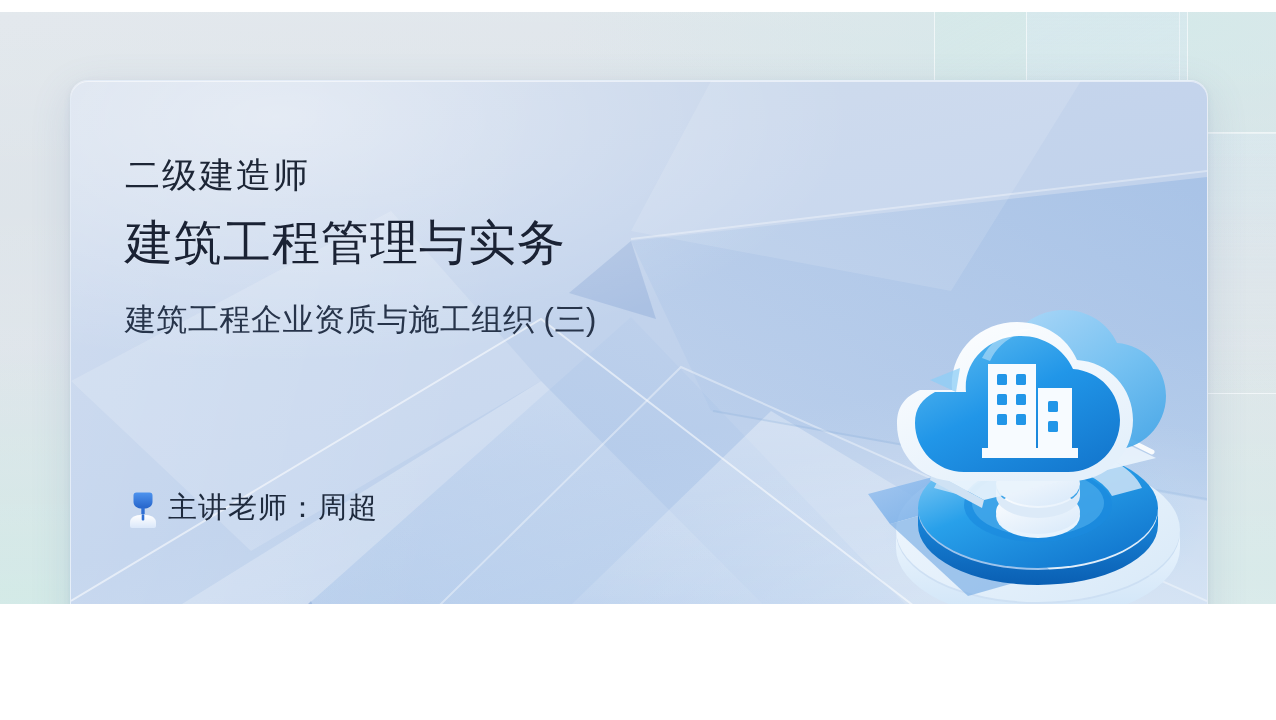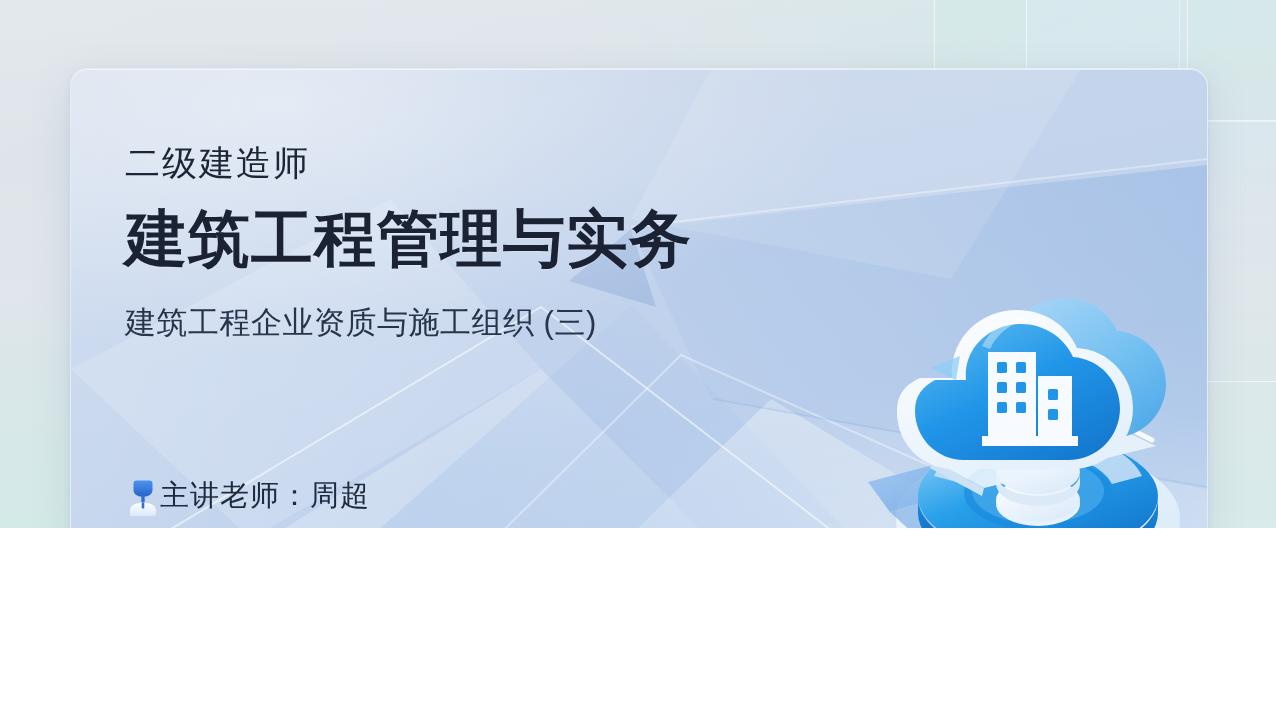--- a/index.html
+++ b/index.html
@@ -9,23 +9,24 @@
     background: #ffffff;
   }
   body {
     font-family: "Liberation Sans", "DejaVu Sans", sans-serif;
   }
 
   
   .slide {
     position: relative;
     width: 1276px;
-    height: 528px;
+    height: 592px;
     overflow: hidden;
     background: #eab308;
+    margin-top: 12px;
   }
 
   
   .bg-wash-a {
     position: absolute;
     inset: 0;
     background:
       radial-gradient(120% 95% at 2% 100%,  rgba(198,228,224,0.95) 0%, rgba(198,228,224,0.0) 46%),
       radial-gradient(110% 90% at 100% 96%, rgba(205,229,228,0.90) 0%, rgba(205,229,228,0.0) 45%),
       radial-gradient(100% 80% at 92% 2%,   rgba(206,232,231,0.80) 0%, rgba(206,232,231,0.0) 48%),
@@ -93,44 +94,44 @@
   }
   .eyebrow {
     font-size: 35px;
     line-height: 1.18;
     font-weight: 400;
     letter-spacing: 2px;
     color: #1d2636;
     margin: 0;
   }
   .headline {
-    font-size: 62px;
+    font-size: 48px;
     line-height: 1.1;
-    font-weight: 700;
+    font-weight: 400;
     letter-spacing: 1px;
     color: #1a2234;
     margin: 22px 0 0 0;
     text-shadow: 0 1px 0 rgba(255,255,255,0.22);
   }
   .subhead {
     font-size: 31px;
     line-height: 1.3;
     font-weight: 400;
     letter-spacing: 0.5px;
     color: #27344a;
     margin: 30px 0 0 0;
   }
 
   .presenter {
     position: absolute;
     left: 126px;
     top: 476px;
     display: flex;
     align-items: center;
-    gap: 0;
+    gap: 8px;
     z-index: 6;
   }
   .presenter-icon {
     width: 34px;
     height: 40px;
     flex: 0 0 auto;
     display: block;
   }
   .presenter-name {
     font-size: 29px;

